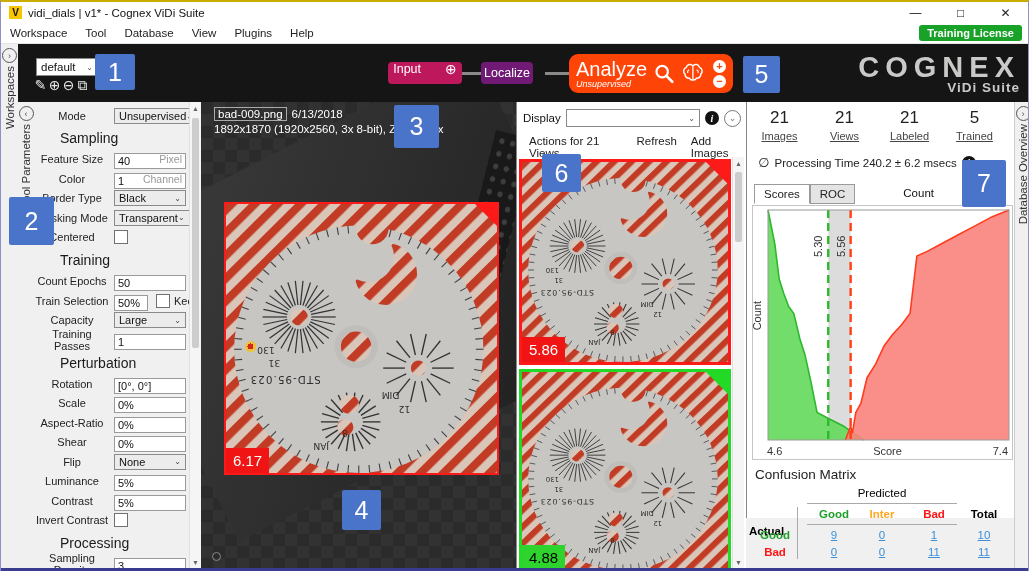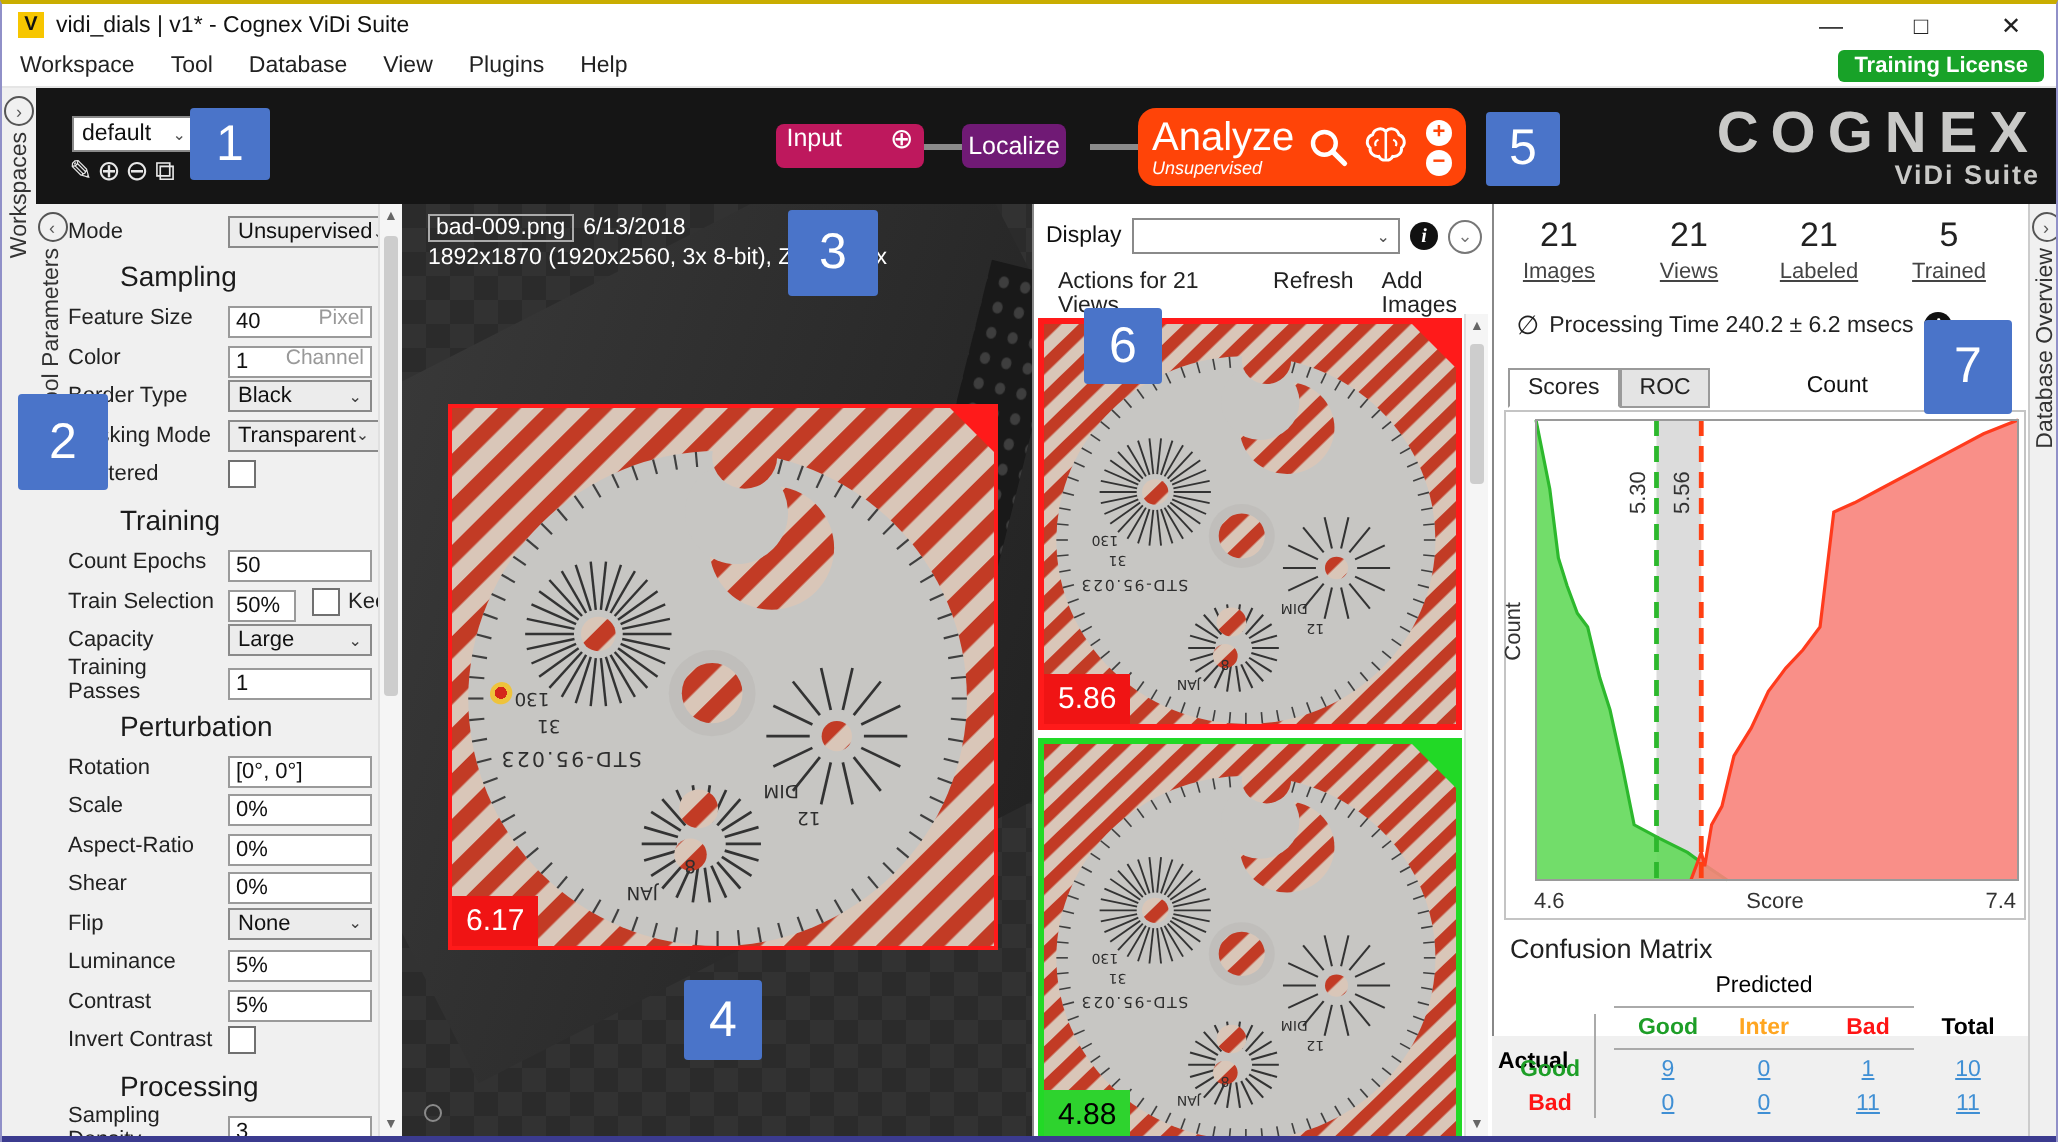--- a/index.html
+++ b/index.html
@@ -47,21 +47,21 @@
   .an-sub{color:#fff;font-size:9px;font-style:italic;margin-top:1px;}
   .pmcol{display:flex;flex-direction:column;gap:2px;margin-left:2px;}
   .pmcol b{width:13px;height:13px;border-radius:50%;background:#fff;color:#ff4408;font-size:11px;line-height:13px;text-align:center;}
   .brandbox{position:absolute;right:10px;top:10px;width:180px;text-align:right;}
   .brand-main{color:#c9c9c7;font-weight:bold;font-size:29px;letter-spacing:6px;line-height:26px;}
   .brand-sub{color:#c9c9c7;font-weight:bold;font-size:13.5px;letter-spacing:1px;}
   
   .tp{position:absolute;left:33px;top:100px;width:167px;height:468px;background:#f0f0f0;overflow:hidden;border-right:1px solid #bbb;box-sizing:border-box;}
   .tp-form{padding:6px 14px 0 0;}
   .row{display:flex;align-items:center;height:16px;margin-bottom:3.5px;}
-  .row label{width:76px;text-align:left;font-size:11px;color:#222;padding-right:4px;flex:none;}
+  .row label{width:76px;text-align:center;font-size:11px;color:#222;padding-right:4px;flex:none;}
   .inp{position:relative;flex:1;height:16px;}
   .inp input{width:100%;height:100%;border:1px solid #9a9a9a;font-size:11px;padding:0 3px;box-sizing:border-box;font-family:inherit;color:#111;background:#fff;}
   .inp .unit{position:absolute;right:4px;top:2px;font-size:10.5px;color:#999;font-style:normal;}
   .inp.half{flex:none;width:34px;}
   .sel{flex:1;height:16px;border:1px solid #8a8a8a;background:#ececec;display:flex;align-items:center;padding:0 4px;box-sizing:border-box;}
   .sel b{font-size:11px;font-weight:normal;color:#111;}
   .sel .car{margin-left:auto;font-size:8px;color:#444;font-style:normal;}
   .cb{width:12px;height:12px;border:1px solid #707070;background:#fff;flex:none;}
   .keeplbl{font-size:11px;color:#222;margin-left:4px;}
   .sect{font-size:14px;color:#1a1a1a;margin:7px 0 5px 26px;}

